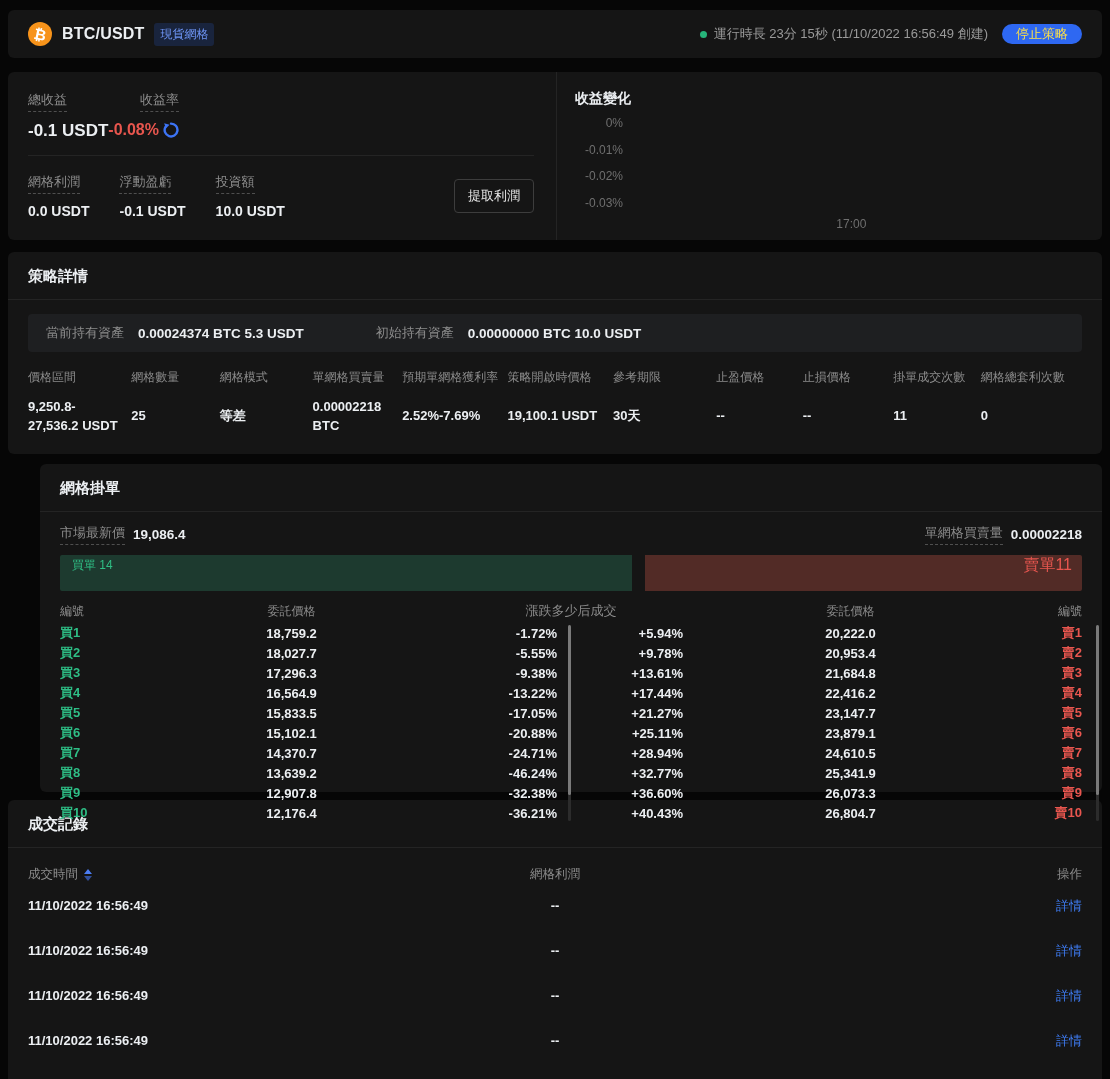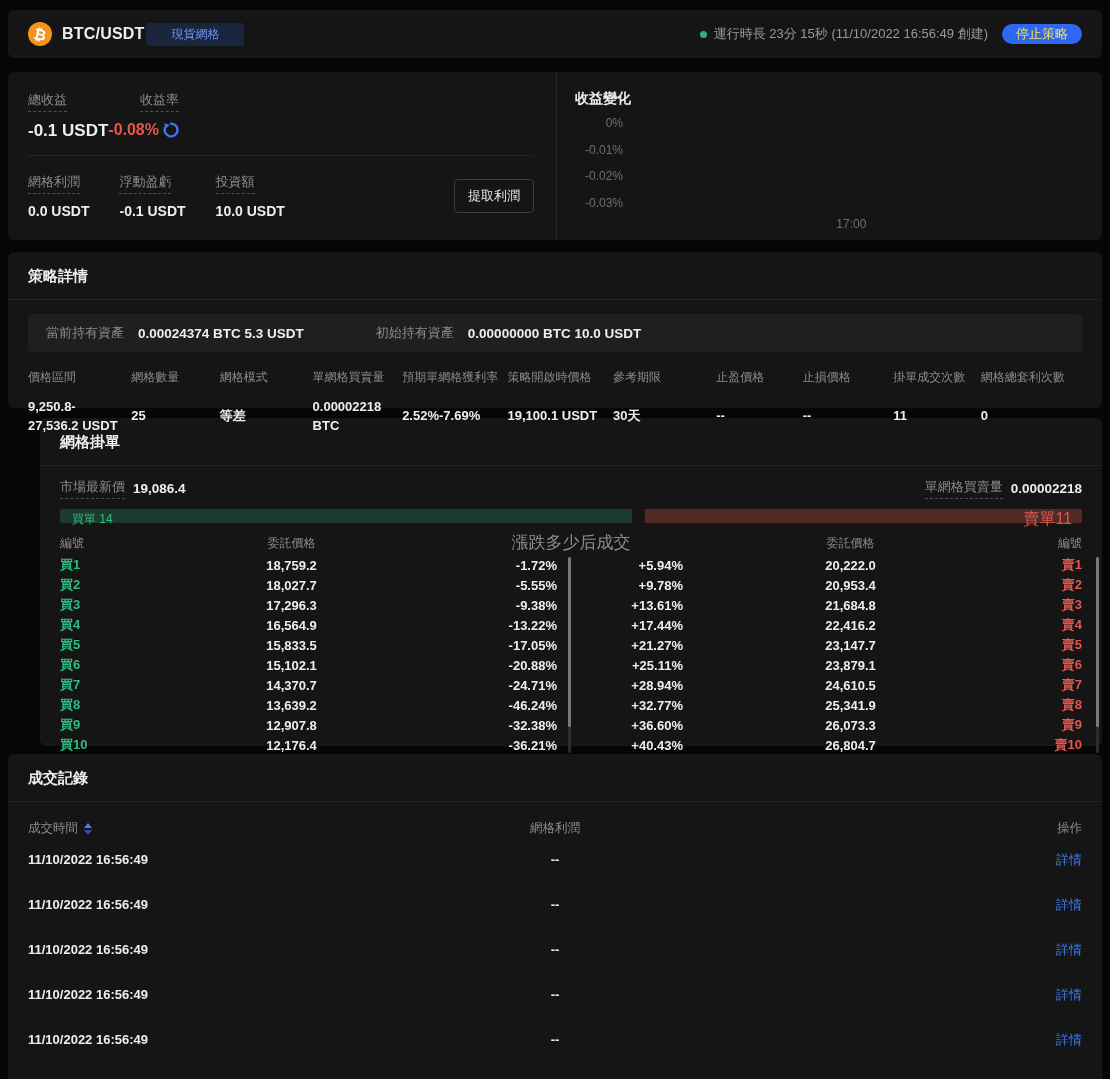--- a/index.html
+++ b/index.html
@@ -15,22 +15,22 @@
   
   .topbar { height:48px; display:flex; align-items:center; padding:0 20px; margin-bottom:14px; }
   .coin-icon {
     width:24px; height:24px; border-radius:50%; background:#f7931a; color:#fff;
     display:flex; align-items:center; justify-content:center; font-weight:bold; font-size:15px;
     transform:none; margin-right:10px; flex:0 0 auto;
   }
   .coin-icon span { display:inline-block; transform:rotate(12deg); }
   .pair { font-size:16px; font-weight:bold; letter-spacing:.2px; }
   .badge {
-    margin-left:2px; font-size:12px; color:#6f96f7; background:rgba(47,104,244,.18);
-    padding:3px 25px; border-radius:3px;
+    margin-left:10px; font-size:12px; color:#6f96f7; background:rgba(47,104,244,.18);
+    padding:3px 6px; border-radius:3px;
   }
   .topbar-right { margin-left:auto; display:flex; align-items:center; gap:14px; }
   .run-dot { width:7px; height:7px; border-radius:50%; background:#26b47a; display:inline-block; margin-right:7px; }
   .runtime { font-size:13px; color:#9a9a9a; display:flex; align-items:center; }
   .btn-primary {
     background:#2e68f2; color:#fde047; border:none; border-radius:13px;
     font-size:13px; padding:1px 14px; cursor:pointer; font-family:inherit;
   }
 
   
@@ -50,47 +50,47 @@
   .btn-ghost {
     margin-left:auto; background:transparent; color:#e8e8e8; border:1px solid #3d3d3d;
     border-radius:4px; font-size:13px; padding:7px 13px; cursor:pointer; font-family:inherit;
   }
   .chart-area { flex:1; position:relative; }
   .chart-title { font-size:14px; font-weight:bold; padding:18px 0 0 18px; }
   .ytick { position:absolute; left:0; width:66px; text-align:right; font-size:12px; color:#6f6f6f; }
   .xtick { position:absolute; bottom:9px; left:54%; transform:translateX(-50%); font-size:12px; color:#6f6f6f; }
 
   
-  .panel-details { height:156px; margin-bottom:10px; }
+  .panel-details { height:202px; margin-bottom:10px; }
   .sec-title { font-size:15px; font-weight:bold; padding:15px 20px 13px; }
   .sec-div { border-bottom:1px solid #242424; }
   .holdings { margin:14px 20px 0; background:#1e1f21; border-radius:4px; padding:10px 18px; display:flex; gap:72px; align-items:center; }
   .holding { display:flex; align-items:center; gap:14px; }
   .holding .val { font-size:13.5px; font-weight:bold; }
   .fields {
     margin:17px 20px 0; display:grid;
     grid-template-columns:9.8% 8.4% 8.8% 8.5% 10% 10% 9.8% 8.2% 8.6% 8.3% 9.6%;
   }
   .fields .f-lbl { font-size:12px; color:#8c8c8c; padding-right:6px; }
   .fields .f-val { font-size:13px; font-weight:bold; padding-right:8px; margin-top:12px; align-self:center; min-height:20px; display:flex; align-items:center; line-height:1.45; }
 
   
   .panel-grid { height:328px; margin-bottom:8px;margin-left:32px; }
   .price-row { margin:12px 20px 10px; display:flex; justify-content:space-between; align-items:center; }
   .price-pair { display:flex; align-items:center; gap:8px; }
   .price-pair .val { font-size:13.5px; font-weight:bold; }
-  .ratio-bar { margin:0 20px; height:14px; display:flex; gap:13px; }
+  .ratio-bar { margin:0 20px; height:36px; display:flex; gap:13px; }
   .bar-buy { background:#1d3a2f; color:#2fbe84; font-size:12px; line-height:20px; padding-left:12px; border-radius:2px 0 0 2px; }
   .bar-sell { flex:1; background:#522b26; color:#e8564f; font-size:16px; line-height:20px; text-align:right; padding-right:10px; border-radius:0 2px 2px 0; }
   .orders { margin:8px 20px 0; position:relative; display:flex; }
   .half { flex:1; position:relative; }
   .o-head { display:grid; height:24px; align-items:center; font-size:12px; color:#8c8c8c; }
   .half.lft .o-head, .half.lft .o-row { grid-template-columns:64px 1fr 112px; }
   .half.rgt .o-head, .half.rgt .o-row { grid-template-columns:112px 1fr 64px; }
-  .center-head { position:absolute; top:0; left:50%; transform:translateX(-50%); height:24px; line-height:24px; font-size:17px; color:#8c8c8c; z-index:2; }
+  .center-head { position:absolute; top:0; left:50%; transform:translateX(-50%); height:24px; line-height:24px; font-size:13px; color:#8c8c8c; z-index:2; }
   .o-row { display:grid; height:20px; align-items:center; font-size:13px; font-weight:bold; }
   .c-ctr { text-align:center; }
   .c-r { text-align:right; padding-right:14px; }
   .c-l { text-align:right; padding-left:14px; }
   .no-buy { color:#2ebd85; font-weight:bold; }
   .no-sell { color:#e8564f; font-weight:bold; text-align:right; }
   .sbar { position:absolute; top:26px; width:3px; height:196px; background:#2c2c2c; border-radius:2px; }
   .half.lft .sbar { right:0; }
   .half.rgt .sbar { right:-17px; }
   .sthumb { width:3px; height:170px; background:#7a7a7a; border-radius:2px; }

